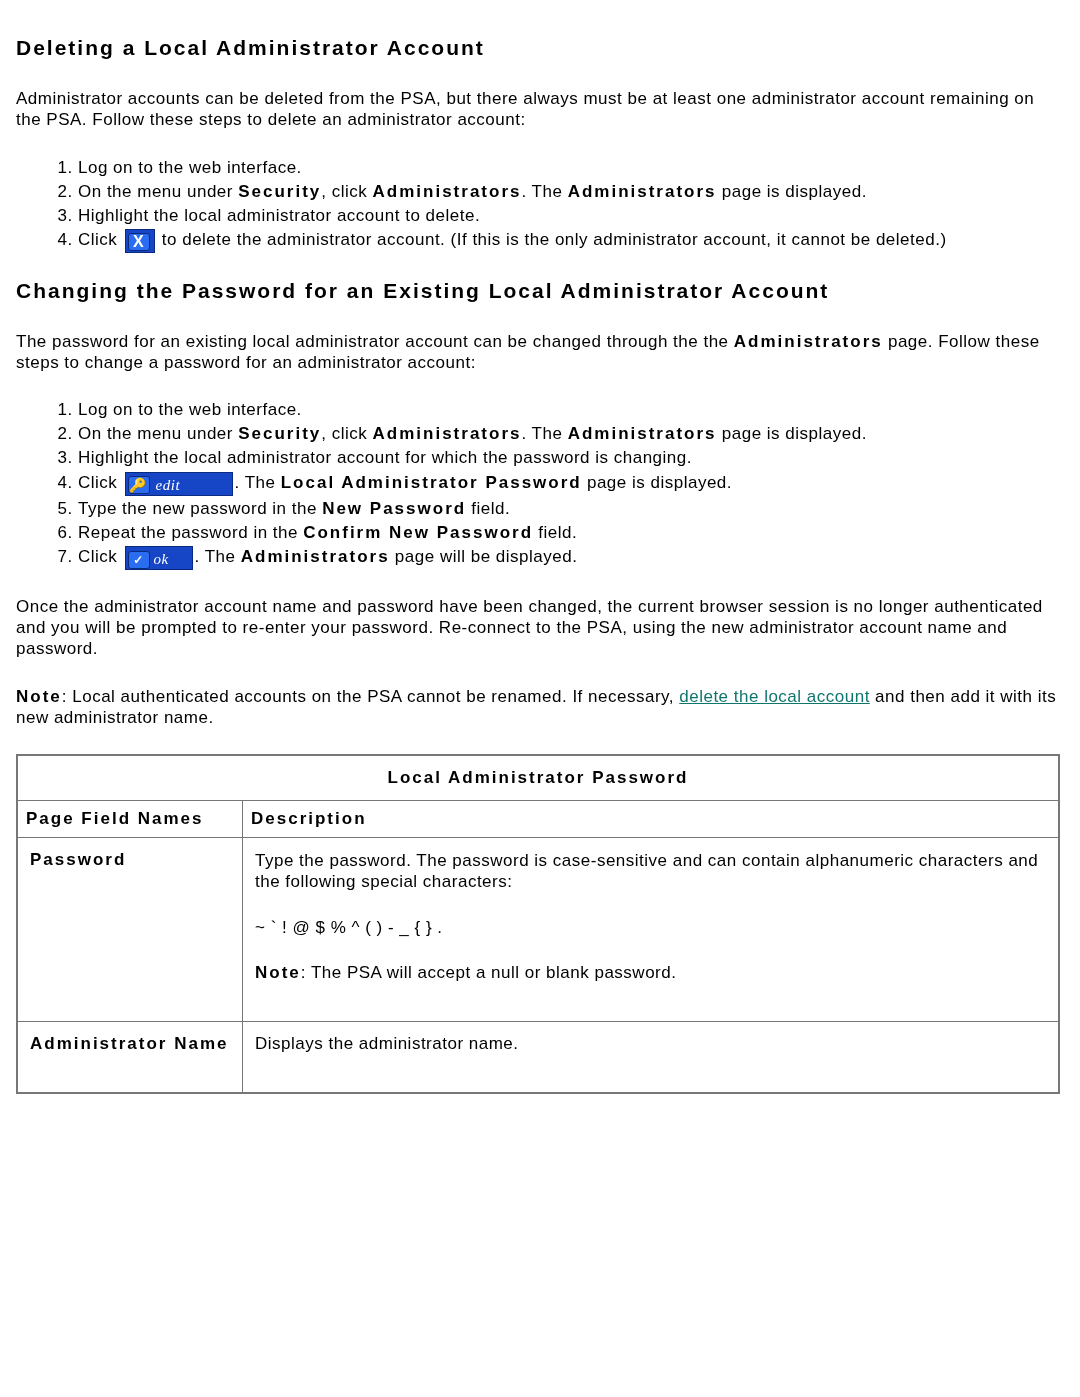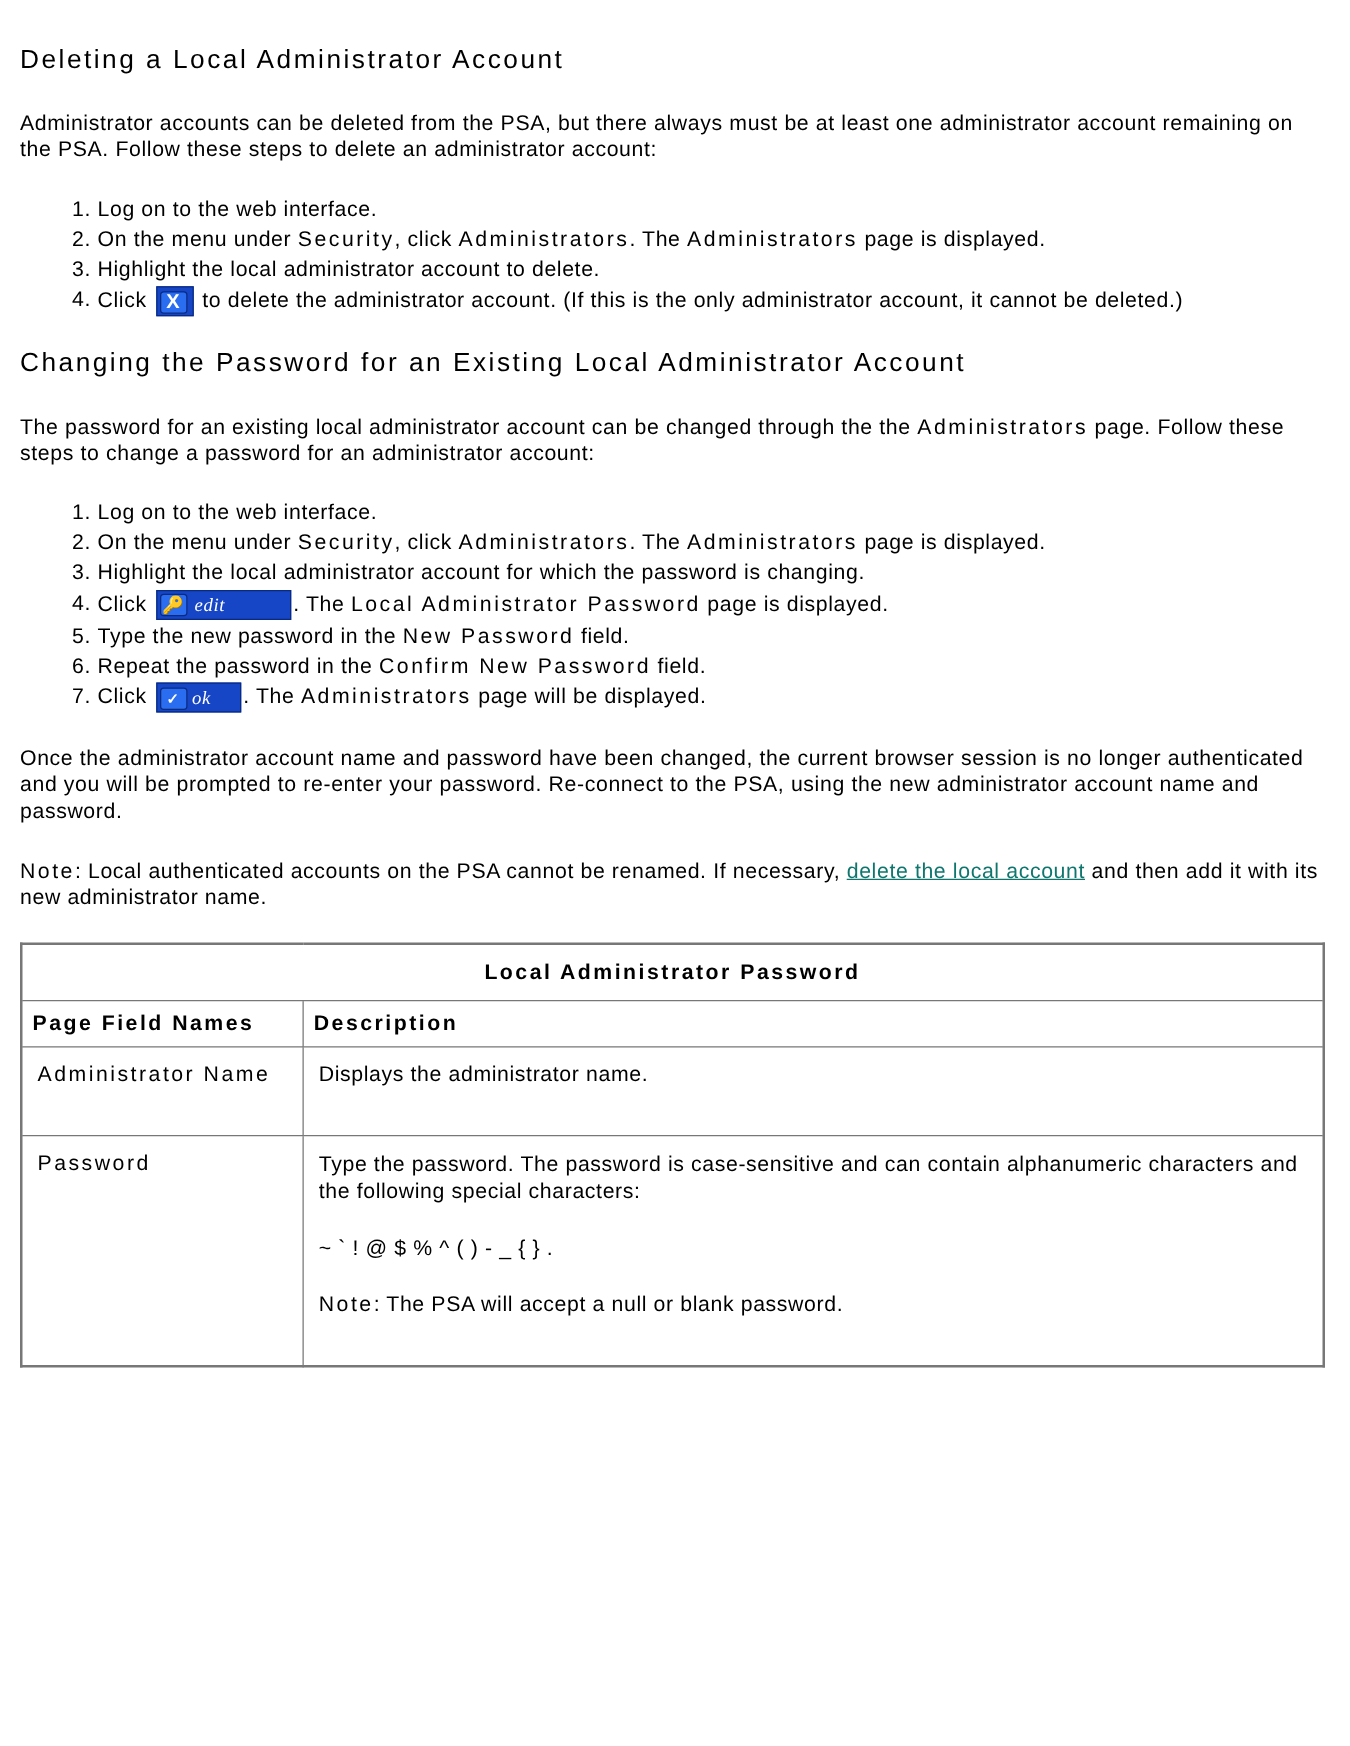--- a/index.html
+++ b/index.html
@@ -6,38 +6,38 @@
     font-family: Verdana, Arial, sans-serif;
     font-size: 17px;
     color: #000;
     margin: 0;
     padding: 18px 20px 18px 16px;
     width: 1044px;
     letter-spacing: 0.5px;
   }
   h2 {
     font-size: 21px;
-    font-weight: normal;
+    font-weight: bold;
     letter-spacing: 2px;
     margin: 18px 0 28px 0;
   }
   p {
     margin: 14px 0 26px 0;
     line-height: 1.25;
   }
   ol {
     margin: 0 0 26px 0;
     padding-left: 62px;
   }
   ol li {
     margin: 2px 0;
     line-height: 1.3;
   }
   .strong {
-    font-weight: normal;
+    font-weight: bold;
     letter-spacing: 2px;
   }
   a {
     color: #0f766e;
     text-decoration: underline;
   }
   
   .icon-btn {
     display: inline-block;
     vertical-align: middle;
@@ -162,25 +162,25 @@
 <table>
   <tbody>
       <tr class="title-row">
     <td colspan="2">Local Administrator Password</td>
   </tr>
   <tr class="header-row">
     <td class="col-field">Page Field Names</td>
     <td>Description</td>
   </tr>
   <tr>
-    <td class="col-field strong">Administrator Name</td>
-    <td>Displays the administrator name.</td>
-  </tr>
-  <tr>
     <td class="col-field strong">Password</td>
     <td class="pwd-desc">
       <p>Type the password. The password is case-sensitive and can contain alphanumeric characters and the following special characters:</p>
       <p>~ ` ! @ $ % ^ ( ) - _ { } .</p>
       <p><span class="strong">Note</span><span>: The PSA will accept a null or blank password.</span></p>
     </td>
   </tr>
+  <tr>
+    <td class="col-field strong">Administrator Name</td>
+    <td>Displays the administrator name.</td>
+  </tr>
 </tbody>
   </table>
 
 </body></html>

